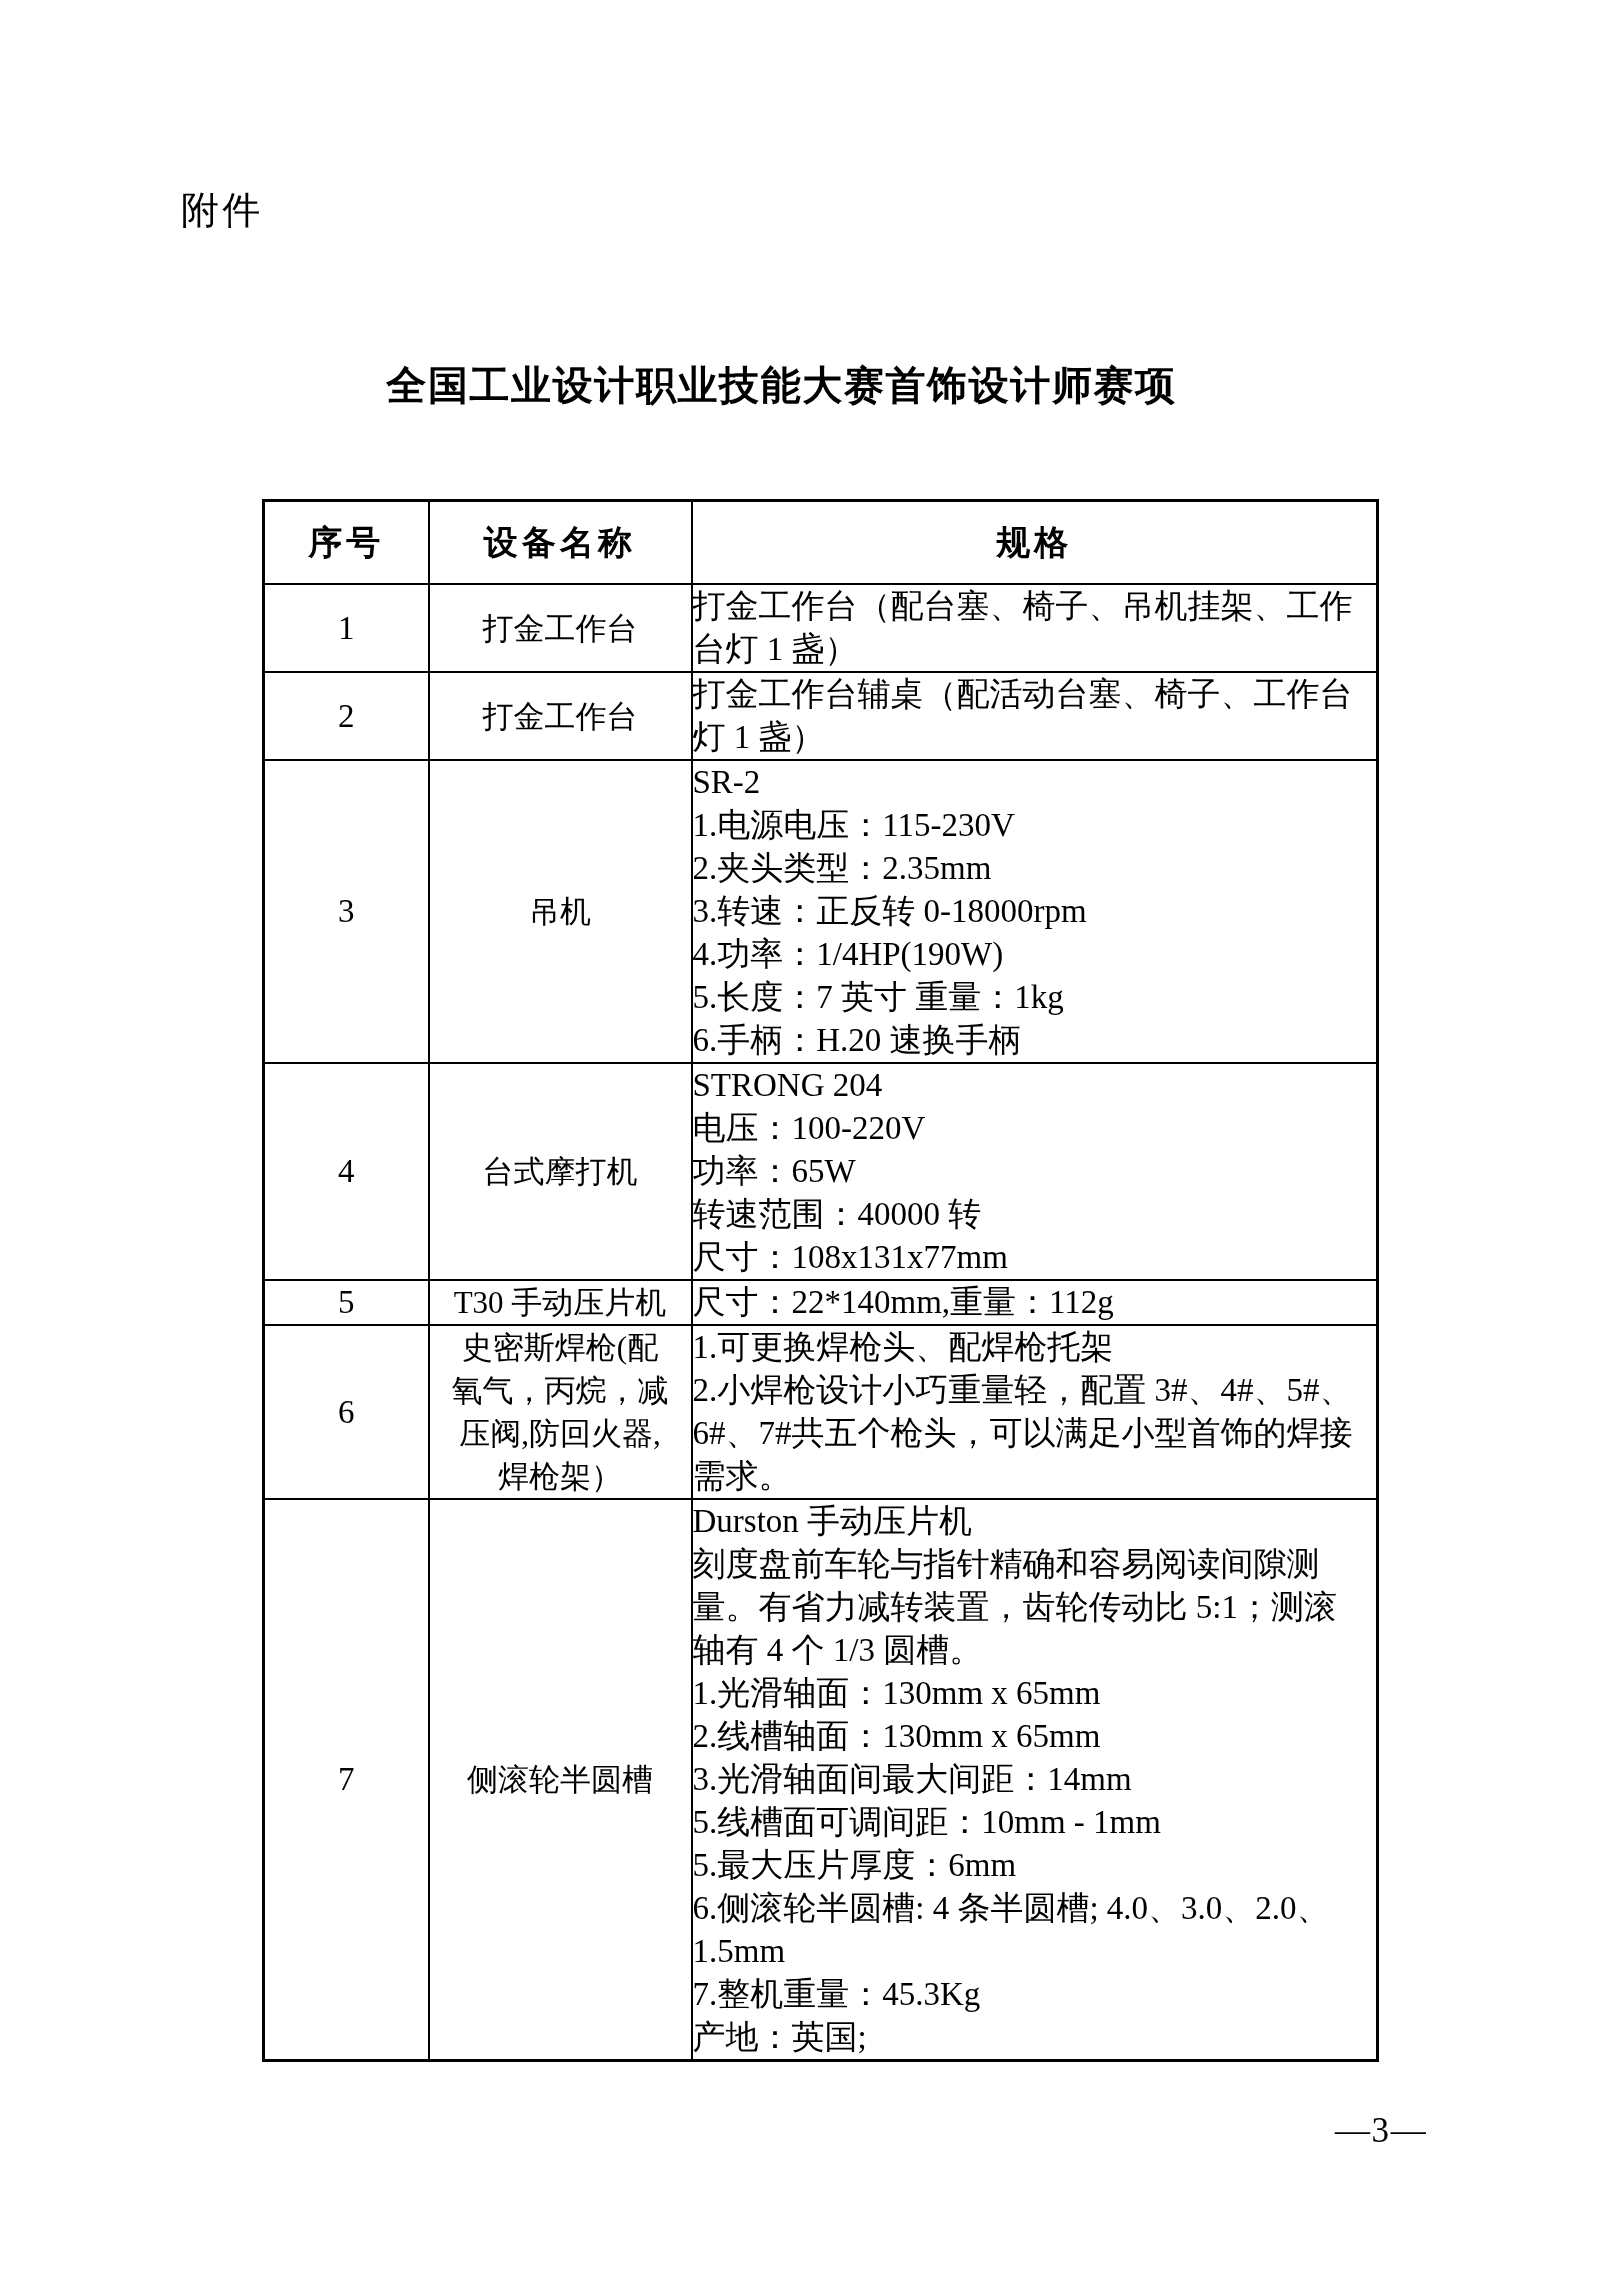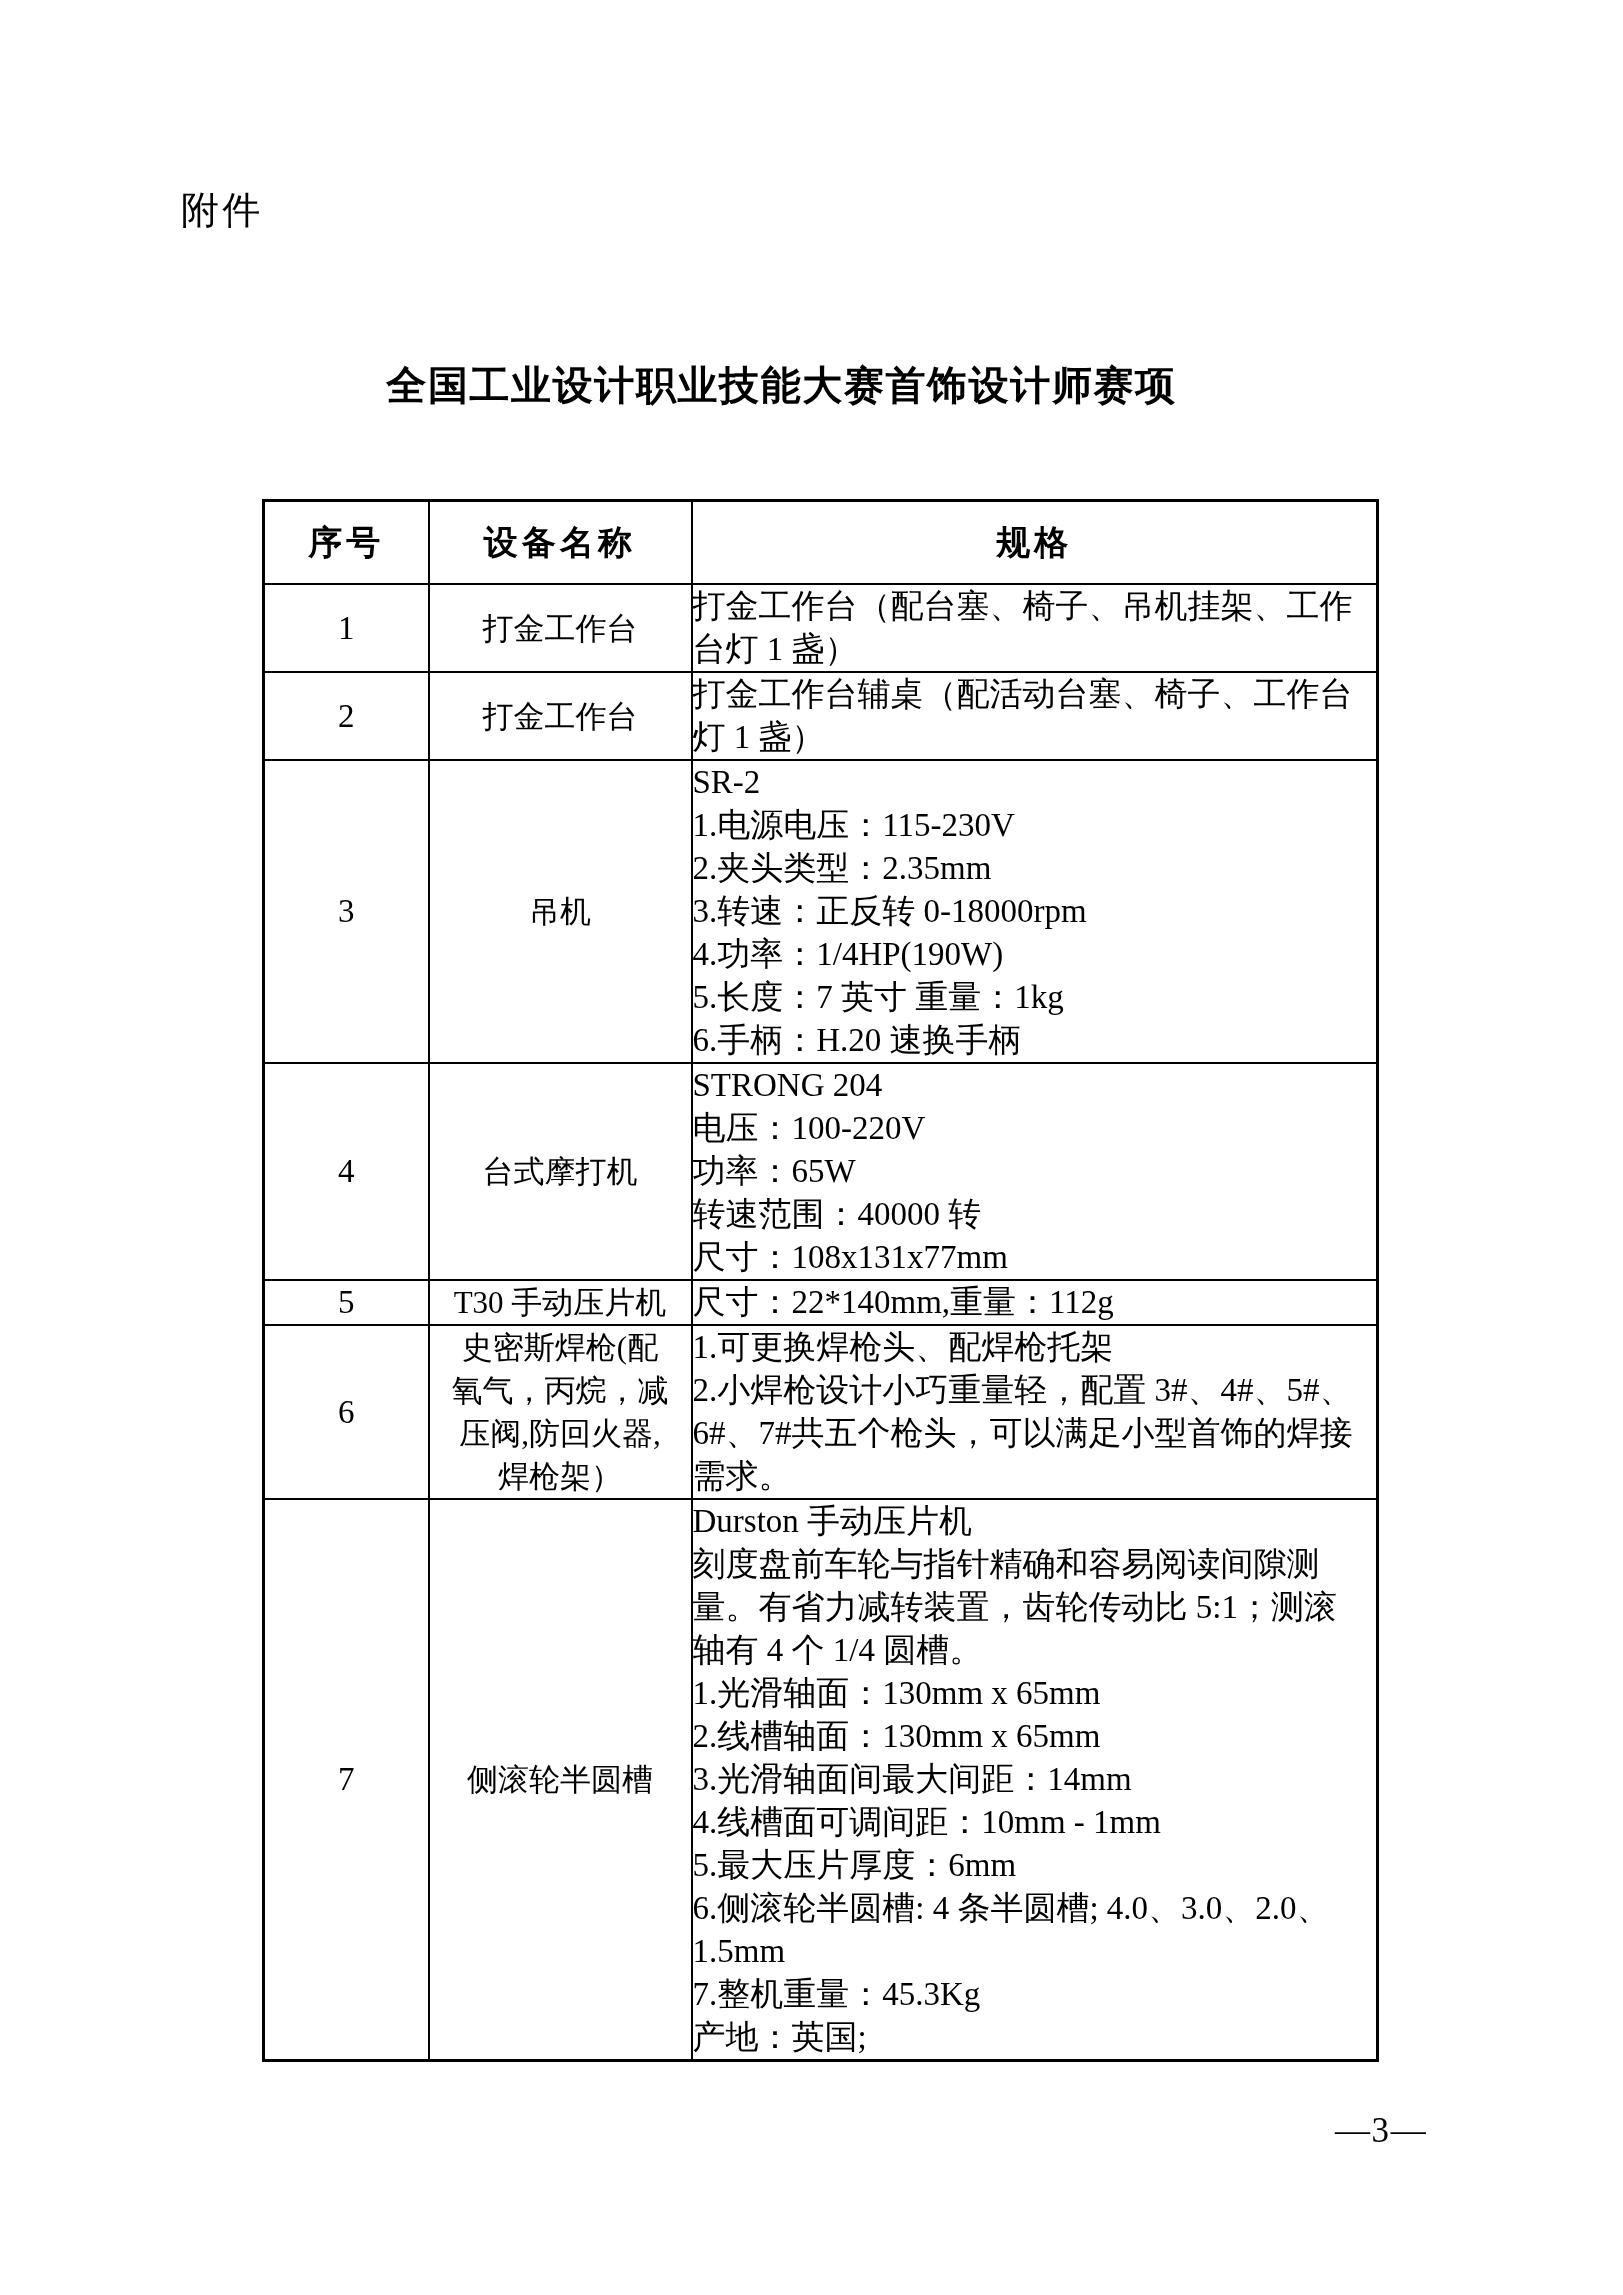--- a/index.html
+++ b/index.html
@@ -152,25 +152,25 @@
         </tr>
         <tr>
           <td class="cell-no">7</td>
           <td class="cell-name">
             <div class="line">侧滚轮半圆槽</div>
           </td>
           <td class="cell-spec">
             <div class="line">Durston 手动压片机</div>
             <div class="line">刻度盘前车轮与指针精确和容易阅读间隙测</div>
             <div class="line">量。有省力减转装置，齿轮传动比 5:1；测滚</div>
-            <div class="line">轴有 4 个 1/4 圆槽。</div>
+            <div class="line">轴有 4 个 1/3 圆槽。</div>
             <div class="line">1.光滑轴面：130mm x 65mm</div>
             <div class="line">2.线槽轴面：130mm x 65mm</div>
             <div class="line">3.光滑轴面间最大间距：14mm</div>
-            <div class="line">4.线槽面可调间距：10mm - 1mm</div>
+            <div class="line">5.线槽面可调间距：10mm - 1mm</div>
             <div class="line">5.最大压片厚度：6mm</div>
             <div class="line">6.侧滚轮半圆槽: 4 条半圆槽; 4.0、3.0、2.0、</div>
             <div class="line">1.5mm</div>
             <div class="line">7.整机重量：45.3Kg</div>
             <div class="line">产地：英国;</div>
           </td>
         </tr>
       </tbody>
   </table>
 

